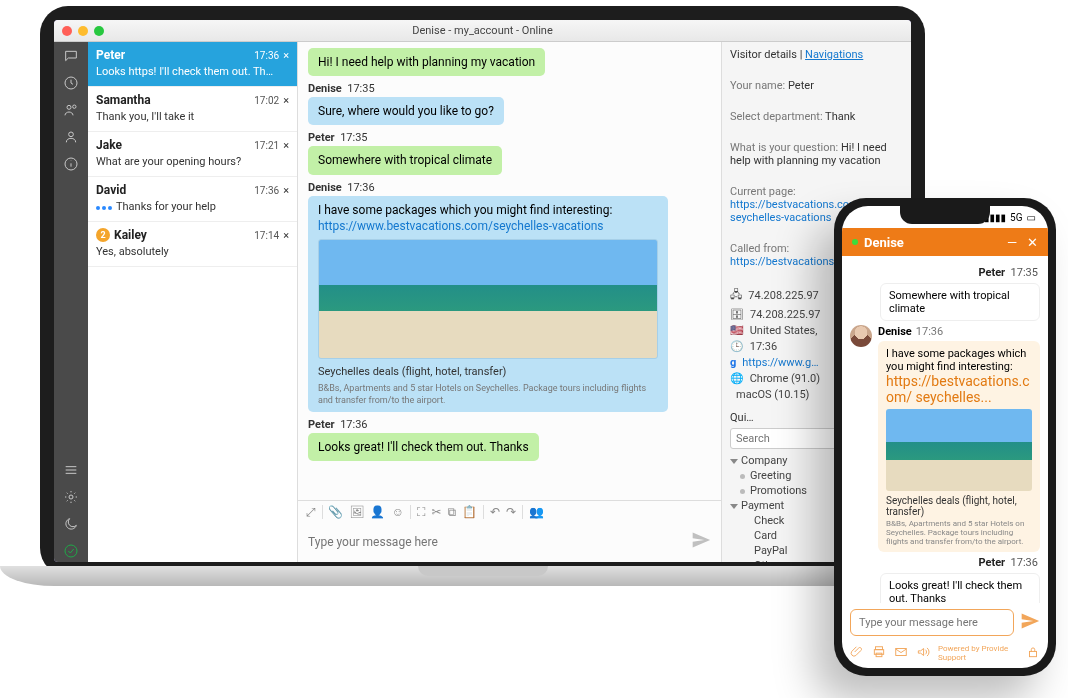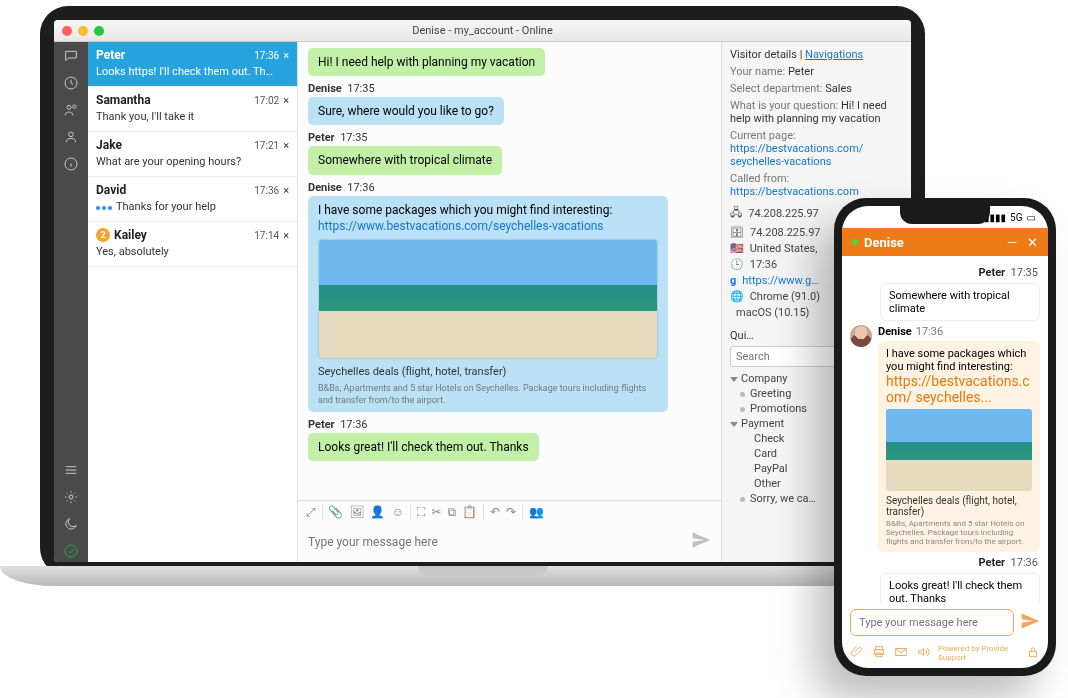--- a/index.html
+++ b/index.html
@@ -46,21 +46,21 @@
 .bub.big .cap2{font-size:9px;color:#777;margin-top:2px}
 .toolbar{border-top:1px solid #ddd;height:22px;display:flex;align-items:center;gap:6px;padding:0 8px;color:#888;font-size:12px}
 .toolbar .sep{width:1px;height:14px;background:#ddd}
 .compose{display:flex;align-items:center;padding:8px 10px}
 .compose input{flex:1;border:none;outline:none;font-size:12px;color:#555;background:transparent}
 .compose .send{color:#b5b5b5}
 
 .details{width:190px;border-left:1px solid #ddd;background:#f5f5f5;font-size:11px;color:#555;padding:6px 8px;overflow:hidden}
 .details .tabs{color:#333;margin-bottom:4px}
 .details .tabs a{color:#1478cf;text-decoration:underline}
-.details .line{margin:4px 0;color:#777}
+.details .line{margin:18px 0;color:#777}
 .details .line b{color:#333;font-weight:400}
 .details a.link{color:#1478cf;text-decoration:none}
 .details .icons{margin-top:6px}
 .details .icons div{display:flex;align-items:center;gap:6px;margin:3px 0;color:#444}
 .details .qui{margin-top:10px;font-weight:400;color:#333}
 .details input.search{width:100%;border:1px solid #ccc;border-radius:3px;padding:3px 5px;font-size:11px;margin:4px 0}
 .tree{font-size:11px;color:#444}
 .tree .n{padding:1px 0}
 .tree .n1{padding-left:10px}
 .tree .n2{padding-left:24px}
@@ -244,21 +244,21 @@
       <input placeholder="Type your message here" style="">
       <span class="send"><svg width="20" height="20" viewBox="0 0 24 24" fill="#c0c0c0">
                   <path d="M2 21l21-9L2 3v7l14 2-14 2z"></path>
                 </svg></span>
     </div>
   </div>
 
   <div class="details">
     <div class="tabs"><span>Visitor details</span>&nbsp;|&nbsp;<a href="#">Navigations</a></div>
     <div class="line"><span>Your name:</span> <b>Peter</b></div>
-    <div class="line"><span>Select department:</span> <b>Sales</b></div>
+    <div class="line"><span>Select department:</span> <b>Thank</b></div>
     <div class="line"><span>What is your question:</span> <b>Hi! I need help with planning my vacation</b></div>
     <div class="line"><span>Current page:</span> <a class="link" href="#">https://bestvacations.com/ seychelles-vacations</a></div>
     <div class="line"><span>Called from:</span> <a class="link" href="#">https://bestvacations.com</a></div>
     <div class="icons">
       <div>
                 <span>🖧</span>
                 <span>74.208.225.97</span>
               </div>
       <div>
                 <span>🗄</span>

